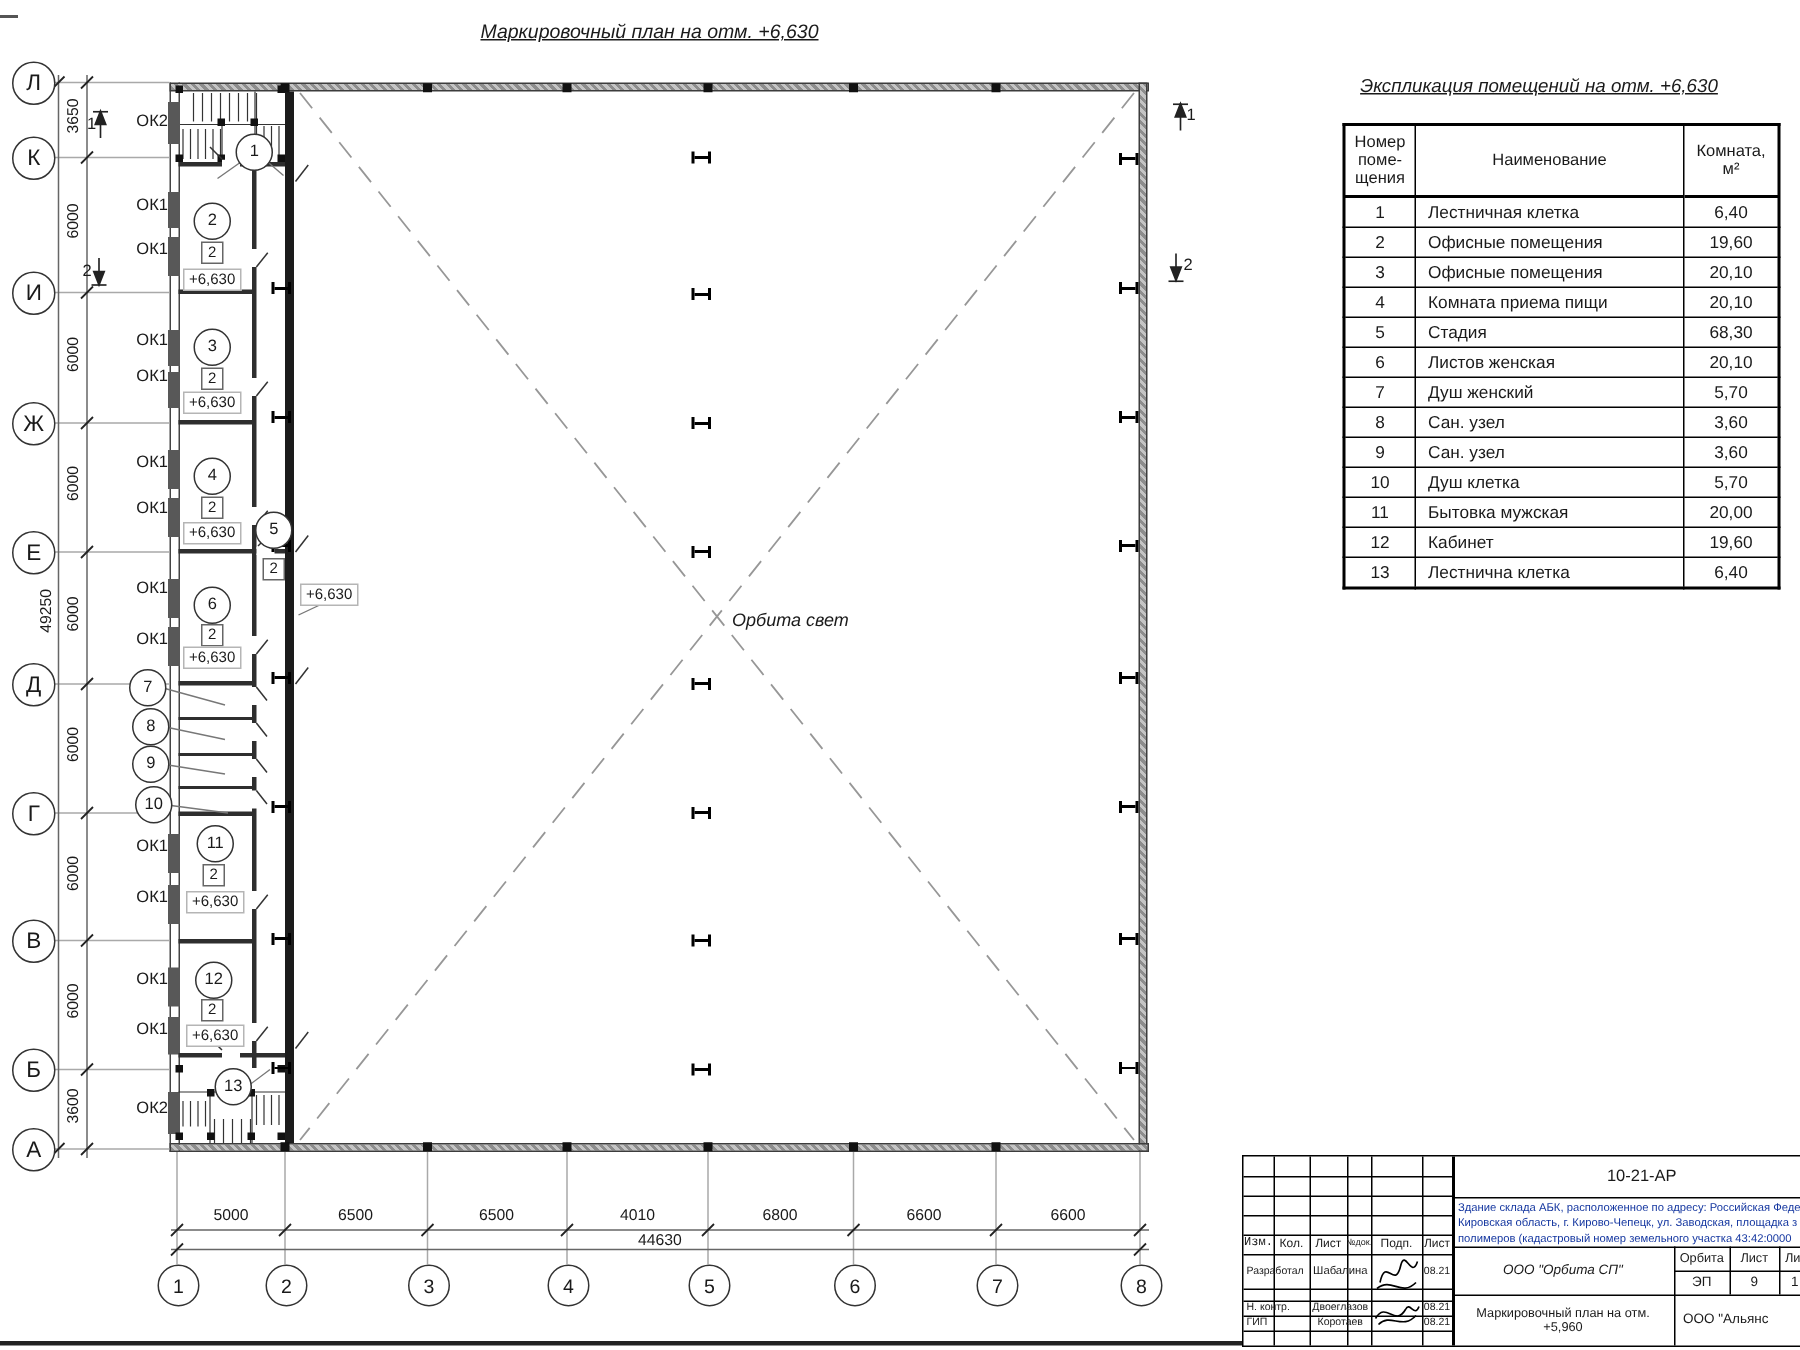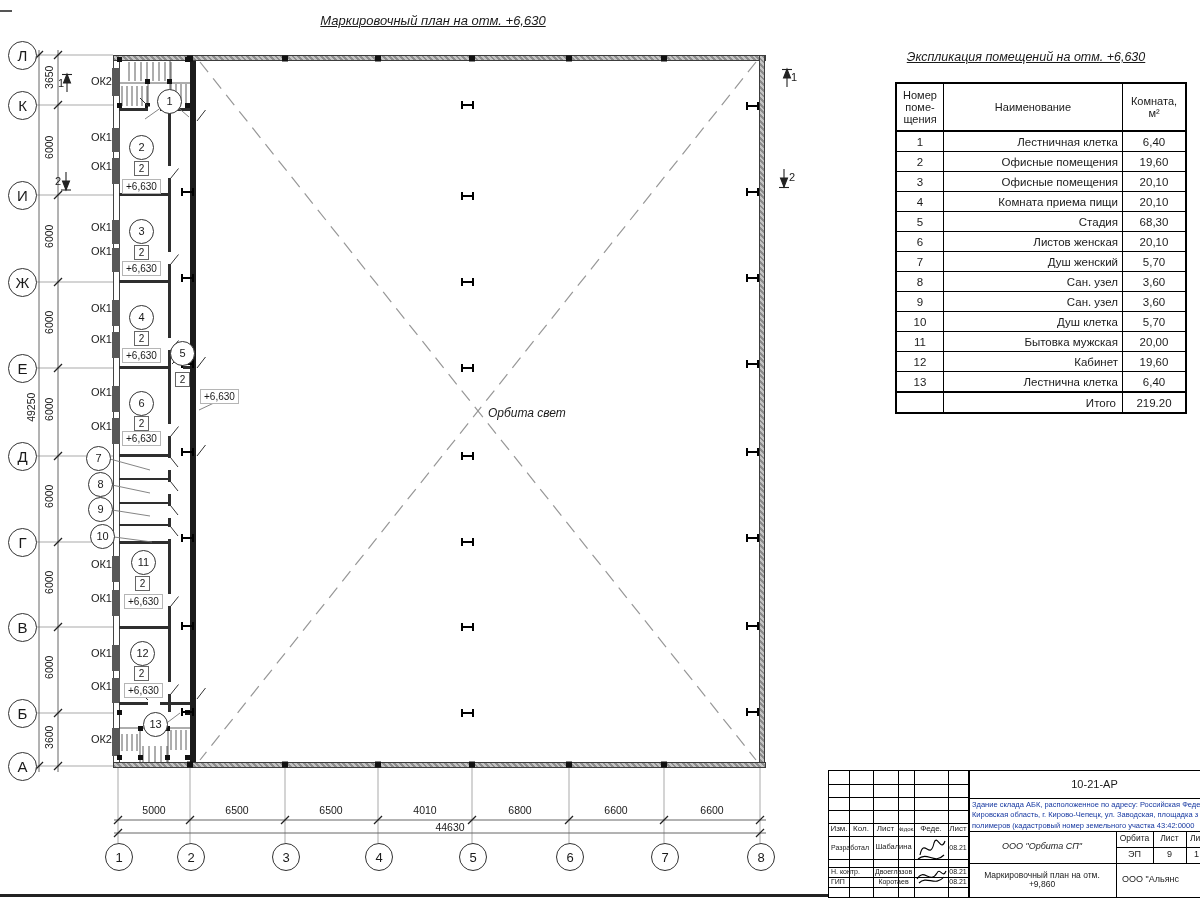--- a/index.html
+++ b/index.html
@@ -28,21 +28,21 @@
   .pw{position:absolute;background:#2e2e2e;}
   .secnum{position:absolute;font-size:11px;line-height:1;}
   .ptitle{position:absolute;font-style:italic;font-size:13px;text-decoration:underline;text-align:center;}
   
   #legend{position:absolute;left:895px;top:82px;}
   #legend table{border-collapse:collapse;table-layout:fixed;width:262px;border:2px solid #000;}
   #legend th,#legend td{border:1px solid #000;font-size:11.5px;font-weight:normal;
     padding:1px 4px;overflow:hidden;}
   #legend thead th{border-bottom:2px solid #000;font-size:11px;height:44px;}
   #legend td.num{width:38px;text-align:center;height:17px;}
-  #legend td.nm{width:170px;text-align:right;padding-left:8px;}
+  #legend td.nm{width:170px;text-align:left;padding-left:8px;}
   #legend td.ar{width:54px;text-align:center;}
   #legend tr.total td{border-top:2px solid #000;}
   
   #tb{position:absolute;left:828px;top:770px;width:392px;height:126px;border:1.5px solid #000;box-sizing:content-box;background:#fff;}
   #tb .l{position:absolute;background:#000;}
   #tb .t{position:absolute;font-size:8px;line-height:1.1;display:flex;align-items:center;justify-content:center;text-align:center;overflow:hidden;}
 </style>
 </head>
 <body>
 
@@ -345,21 +345,21 @@
   <div class="vdim" style="left:21px;top:732px;">3600</div>
   <div class="vdim" style="left:3px;top:402px;">49250</div>
 
   <div class="hdim" style="left:124px;top:805px;">5000</div>
   <div class="hdim" style="left:207px;top:805px;">6500</div>
   <div class="hdim" style="left:301px;top:805px;">6500</div>
   <div class="hdim" style="left:395px;top:805px;">4010</div>
   <div class="hdim" style="left:490px;top:805px;">6800</div>
   <div class="hdim" style="left:586px;top:805px;">6600</div>
   <div class="hdim" style="left:682px;top:805px;">6600</div>
-  <div class="hdim" style="left:420px;top:822px;">44630</div>
+  <div class="hdim" style="left:410px;top:822px;">44630</div>
 
   <div class="ok" style="top:76px;">ОК2</div>
   <div class="ok" style="top:132px;">ОК1</div>
   <div class="ok" style="top:161px;">ОК1</div>
   <div class="ok" style="top:222px;">ОК1</div>
   <div class="ok" style="top:246px;">ОК1</div>
   <div class="ok" style="top:303px;">ОК1</div>
   <div class="ok" style="top:334px;">ОК1</div>
   <div class="ok" style="top:387px;">ОК1</div>
   <div class="ok" style="top:421px;">ОК1</div>
@@ -476,25 +476,20 @@
         <tr>
             <td class="num">12</td>
             <td class="nm">Кабинет</td>
             <td class="ar">19,60</td>
           </tr>
         <tr>
             <td class="num">13</td>
             <td class="nm">Лестнична клетка</td>
             <td class="ar">6,40</td>
           </tr>
-        <tr class="total">
-          <td class="num"></td>
-          <td class="nm" style="text-align:right;padding-right:6px;">Итого</td>
-          <td class="ar">219.20</td>
-        </tr>
       </tbody>
     </table>
   </div>
 
   <div id="tb">
 
     <div class="l" style="left:20px;top:0;width:1px;height:126px;"></div>
     <div class="l" style="left:44px;top:0;width:1px;height:126px;"></div>
     <div class="l" style="left:69px;top:0;width:1px;height:126px;"></div>
     <div class="l" style="left:85px;top:0;width:1px;height:126px;"></div>
@@ -511,25 +506,25 @@
     <div class="l" style="left:0;top:65px;width:139px;height:1px;"></div>
     <div class="l" style="left:0;top:88px;width:139px;height:1px;"></div>
     <div class="l" style="left:0;top:96px;width:139px;height:1px;"></div>
     <div class="l" style="left:0;top:106px;width:139px;height:1px;"></div>
     <div class="l" style="left:0;top:116px;width:139px;height:1px;"></div>
     <div class="l" style="left:139px;top:27px;width:253px;height:1px;"></div>
     <div class="l" style="left:139px;top:60px;width:253px;height:1px;"></div>
     <div class="l" style="left:287px;top:76px;width:105px;height:1px;"></div>
     <div class="l" style="left:139px;top:92px;width:253px;height:1px;"></div>
 
-    <div class="t" style="left:0;top:52px;width:20px;height:13px;">Изм.</div>
+    <div class="t" style="left:0;top:52px;width:20px;height:13px;font-family:Liberation Mono, monospace;">Изм.</div>
     <div class="t" style="left:20px;top:52px;width:24px;height:13px;">Кол.</div>
     <div class="t" style="left:44px;top:52px;width:25px;height:13px;">Лист</div>
     <div class="t" style="left:69px;top:52px;width:16px;height:13px;font-size:6px;">№док.</div>
-    <div class="t" style="left:85px;top:52px;width:34px;height:13px;">Феде.</div>
+    <div class="t" style="left:85px;top:52px;width:34px;height:13px;">Подп.</div>
     <div class="t" style="left:119px;top:52px;width:20px;height:13px;">Лист</div>
 
     <div class="t" style="left:0;top:65px;width:44px;height:23px;font-size:7px;justify-content:flex-start;padding-left:2px;">Разработал</div>
     <div class="t" style="left:44px;top:65px;width:41px;height:23px;font-size:7.5px;">Шабалина</div>
     <div class="t" style="left:119px;top:65px;width:20px;height:23px;font-size:7px;">08.21</div>
     <div class="t" style="left:0;top:96px;width:44px;height:10px;font-size:7px;justify-content:flex-start;padding-left:2px;">Н. контр.</div>
     <div class="t" style="left:44px;top:96px;width:41px;height:10px;font-size:7px;">Двоеглазов</div>
     <div class="t" style="left:119px;top:96px;width:20px;height:10px;font-size:7px;">08.21</div>
     <div class="t" style="left:0;top:106px;width:44px;height:10px;font-size:7px;justify-content:flex-start;padding-left:2px;">ГИП</div>
     <div class="t" style="left:44px;top:106px;width:41px;height:10px;font-size:7px;">Коротаев</div>
@@ -545,17 +540,17 @@
 Кировская область, г. Кирово-Чепецк, ул. Заводская, площадка з
 полимеров (кадастровый номер земельного участка 43:42:0000</div>
     <div class="t" style="left:139px;top:60px;width:148px;height:32px;font-style:italic;font-size:9px;">ООО "Орбита СП"</div>
     <div class="t" style="left:287px;top:60px;width:37px;height:16px;font-size:8.5px;">Орбита</div>
     <div class="t" style="left:324px;top:60px;width:33px;height:16px;font-size:8.5px;">Лист</div>
     <div class="t" style="left:357px;top:60px;width:35px;height:16px;font-size:8.5px;justify-content:flex-start;padding-left:4px;">Листов</div>
     <div class="t" style="left:287px;top:76px;width:37px;height:16px;font-size:9px;">ЭП</div>
     <div class="t" style="left:324px;top:76px;width:33px;height:16px;font-size:9px;">9</div>
     <div class="t" style="left:357px;top:76px;width:35px;height:16px;font-size:9px;justify-content:flex-start;padding-left:8px;">1</div>
     <div class="t pre" style="left:139px;top:92px;width:148px;height:34px;font-size:8.5px;">Маркировочный план на отм.
-+9,860</div>
++5,960</div>
     <div class="t" style="left:287px;top:92px;width:105px;height:34px;font-size:9px;justify-content:flex-start;padding-left:6px;">ООО "Альянс</div>
   </div>
 
 </div>
 
 </body></html>

